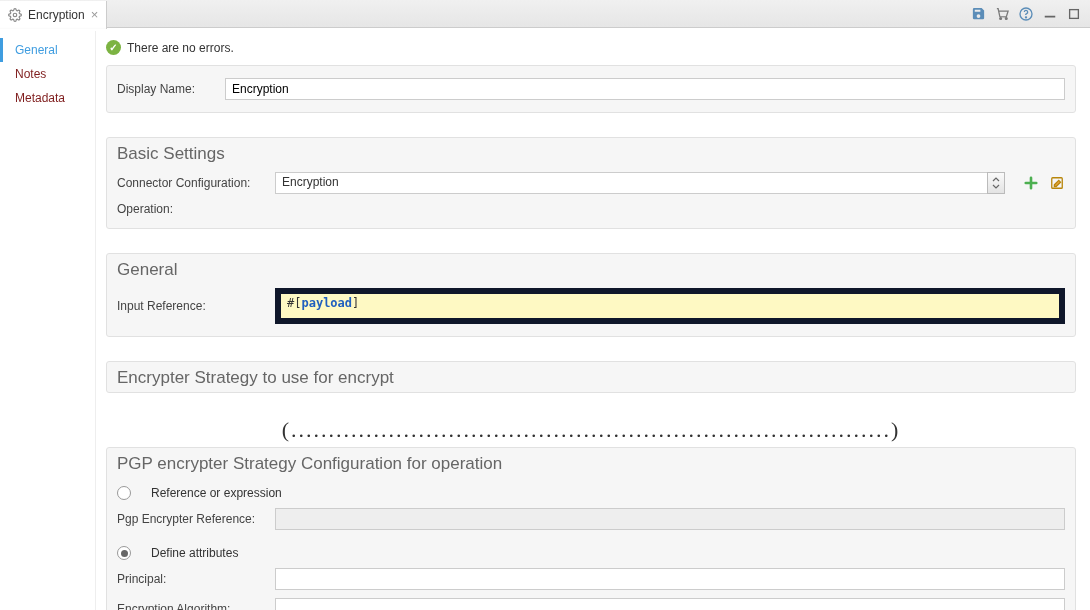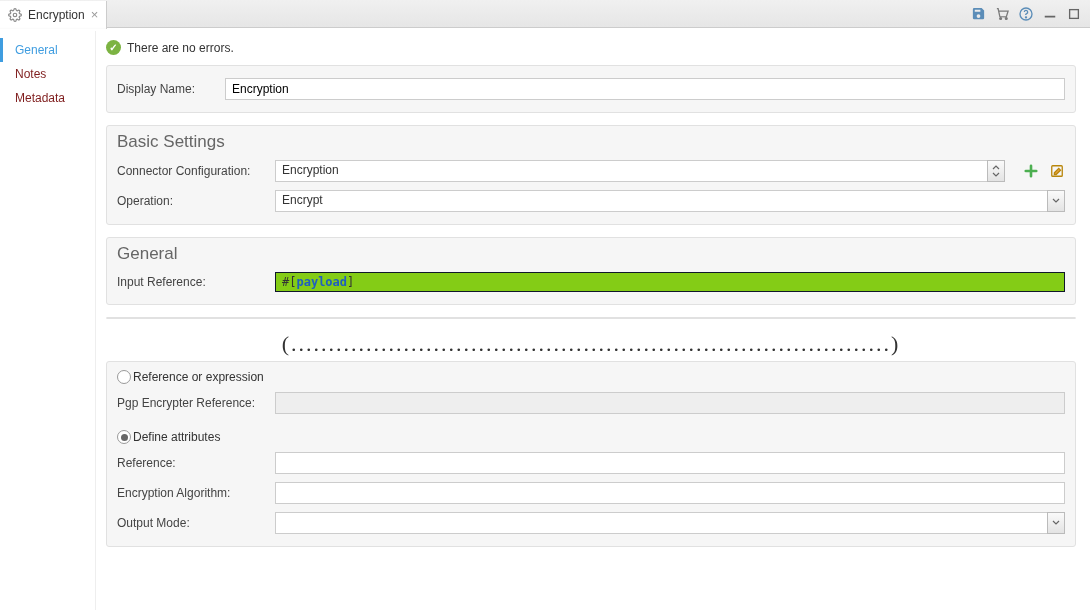--- a/index.html
+++ b/index.html
@@ -78,21 +78,21 @@
   .status-check {
     width:15px;height:15px;border-radius:50%;
     background:#7cb342;
     display:flex;align-items:center;justify-content:center;
     color:#fff;font-size:10px;font-weight:bold;
   }
   .section {
     border:1px solid #e1e1e1;
     border-radius:3px;
     background:#f6f6f6;
-    margin-bottom:12px;
+    margin-bottom:24px;
   }
   .section-inner {
     padding:8px 10px;
   }
   .section-title {
     font-size:17px;
     color:#666;
     padding:6px 10px 4px 10px;
   }
   .form-row {
@@ -140,38 +140,38 @@
     color:#555;font-size:10px;
   }
   .row-icons {
     display:flex;
     gap:10px;
     padding-left:10px;
   }
   .row-icons .ricon { width:16px;height:16px;display:flex;align-items:center;justify-content:center; }
   .payload-box {
     flex:1;
-    height:20px;
-    border:1px solid #0f172a;
-    background:#84cc16;
+    height:36px;
+    border:6px solid #0f172a;
+    background:#fef9c3;
     padding:2px 6px;
     font-size:12px;
     font-family:monospace;
   }
   .payload-box .pblue { color:#1f5fbf; font-weight:bold; }
   .ellipsis-divider {
     text-align:center;
     font-size:22px;
     letter-spacing:2px;
     color:#333;
     padding: 0 0 4px 0;
     font-family: "Times New Roman", serif;
   }
   .radio-row {
-    display:flex;align-items:flex-end;gap:2px;padding:4px 0;
+    display:flex;align-items:flex-end;gap:20px;padding:4px 0;
   }
   .radio {
     width:14px;height:14px;border-radius:50%;
     border:1px solid #999;background:#fff;
     display:flex;align-items:center;justify-content:center;
   }
   .radio.checked::after {
     content:"";width:7px;height:7px;border-radius:50%;background:#666;
   }
   .section.pgp .form-row { padding:4px 0; }
@@ -276,66 +276,60 @@
             <span class="ricon" style="color:#d68a00">
               <svg viewBox="0 0 16 16" width="14" height="14" fill="none" stroke="#b8860b" stroke-width="1.5">
                   <rect x="2" y="2" width="12" height="12" rx="1"></rect>
                   <path d="M10 5l-5 5v2h2l5-5-2-2z" fill="#e6a23c"></path>
                 </svg>
             </span>
           </div>
         </div>
         <div class="form-row">
           <div class="form-label">Operation:</div>
-          <div class="select-wrap">
-            <div class="select-box">Encrypt</div>
-            <div class="select-btn">
-              <svg width="8" height="8" viewBox="0 0 8 8">
-                  <path d="M1 2l3 3 3-3" stroke="#666" stroke-width="1.2" fill="none"></path>
-                </svg>
-            </div>
-          </div>
         </div>
       </div>
     </div>
 
     <div class="section">
       <div class="section-title">General</div>
       <div class="section-inner" style="padding-top:0">
         <div class="form-row">
           <div class="form-label">Input Reference:</div>
           <div class="payload-box">
             <span>#[</span><span class="pblue">payload</span><span>]</span>
           </div>
         </div>
       </div>
     </div>
 
     <div class="section">
+      <div class="section-title">Encrypter Strategy to use for encrypt</div>
     </div>
 
     <div class="ellipsis-divider">(................................................................................)</div>
 
     <div class="section pgp">
+      <div class="section-title">PGP encrypter Strategy Configuration for operation</div>
       <div class="section-inner" style="padding-top:4px">
         <div class="radio-row">
           <span class="radio"></span>
           <span>Reference or expression</span>
         </div>
         <div class="form-row">
           <div class="form-label">Pgp Encrypter Reference:</div>
           <input class="input-text" type="text" disabled="" value="" style="">
         </div>
 
         <div class="radio-row" style="margin-top:8px">
           <span class="radio checked"></span>
           <span>Define attributes</span>
         </div>
         <div class="form-row">
-          <div class="form-label">Reference:</div>
+          <div class="form-label">Principal:</div>
           <input class="input-text" type="text" value="" style="">
         </div>
         <div class="form-row">
           <div class="form-label">Encryption Algorithm:</div>
           <input class="input-text" type="text" value="" style="">
         </div>
         <div class="form-row">
           <div class="form-label">Output Mode:</div>
           <div class="select-wrap">
             <div class="select-box"></div>

